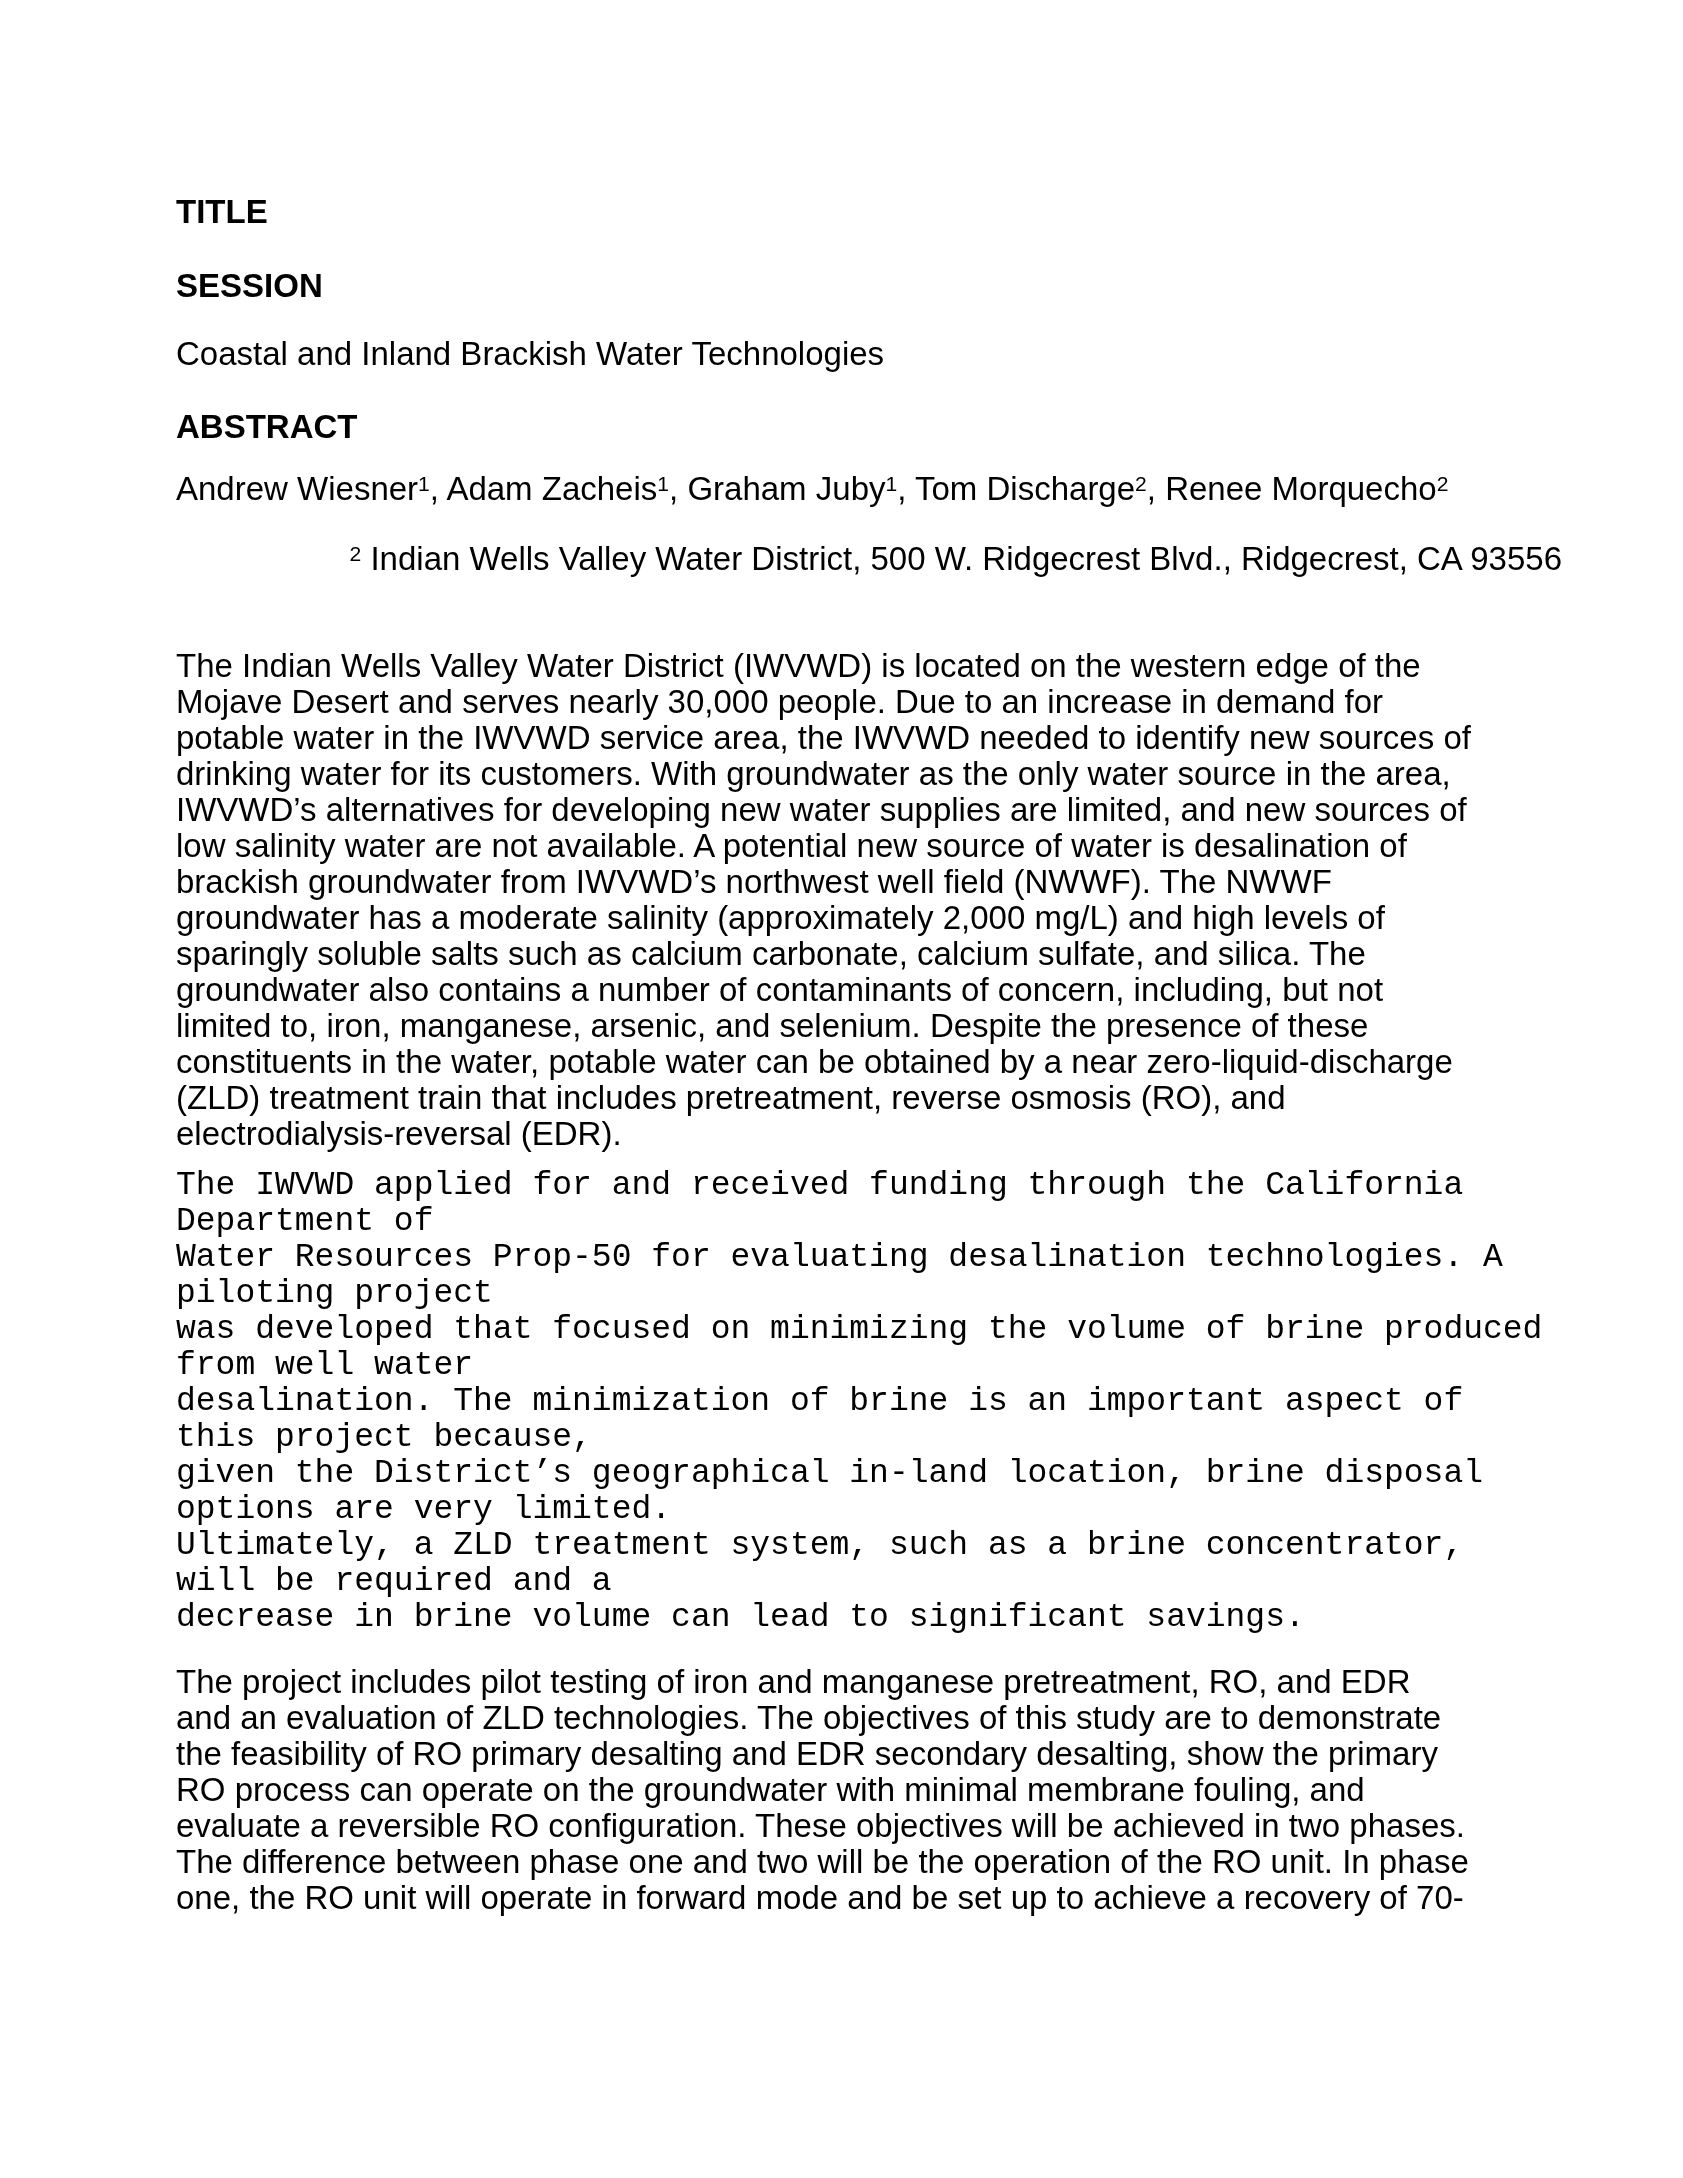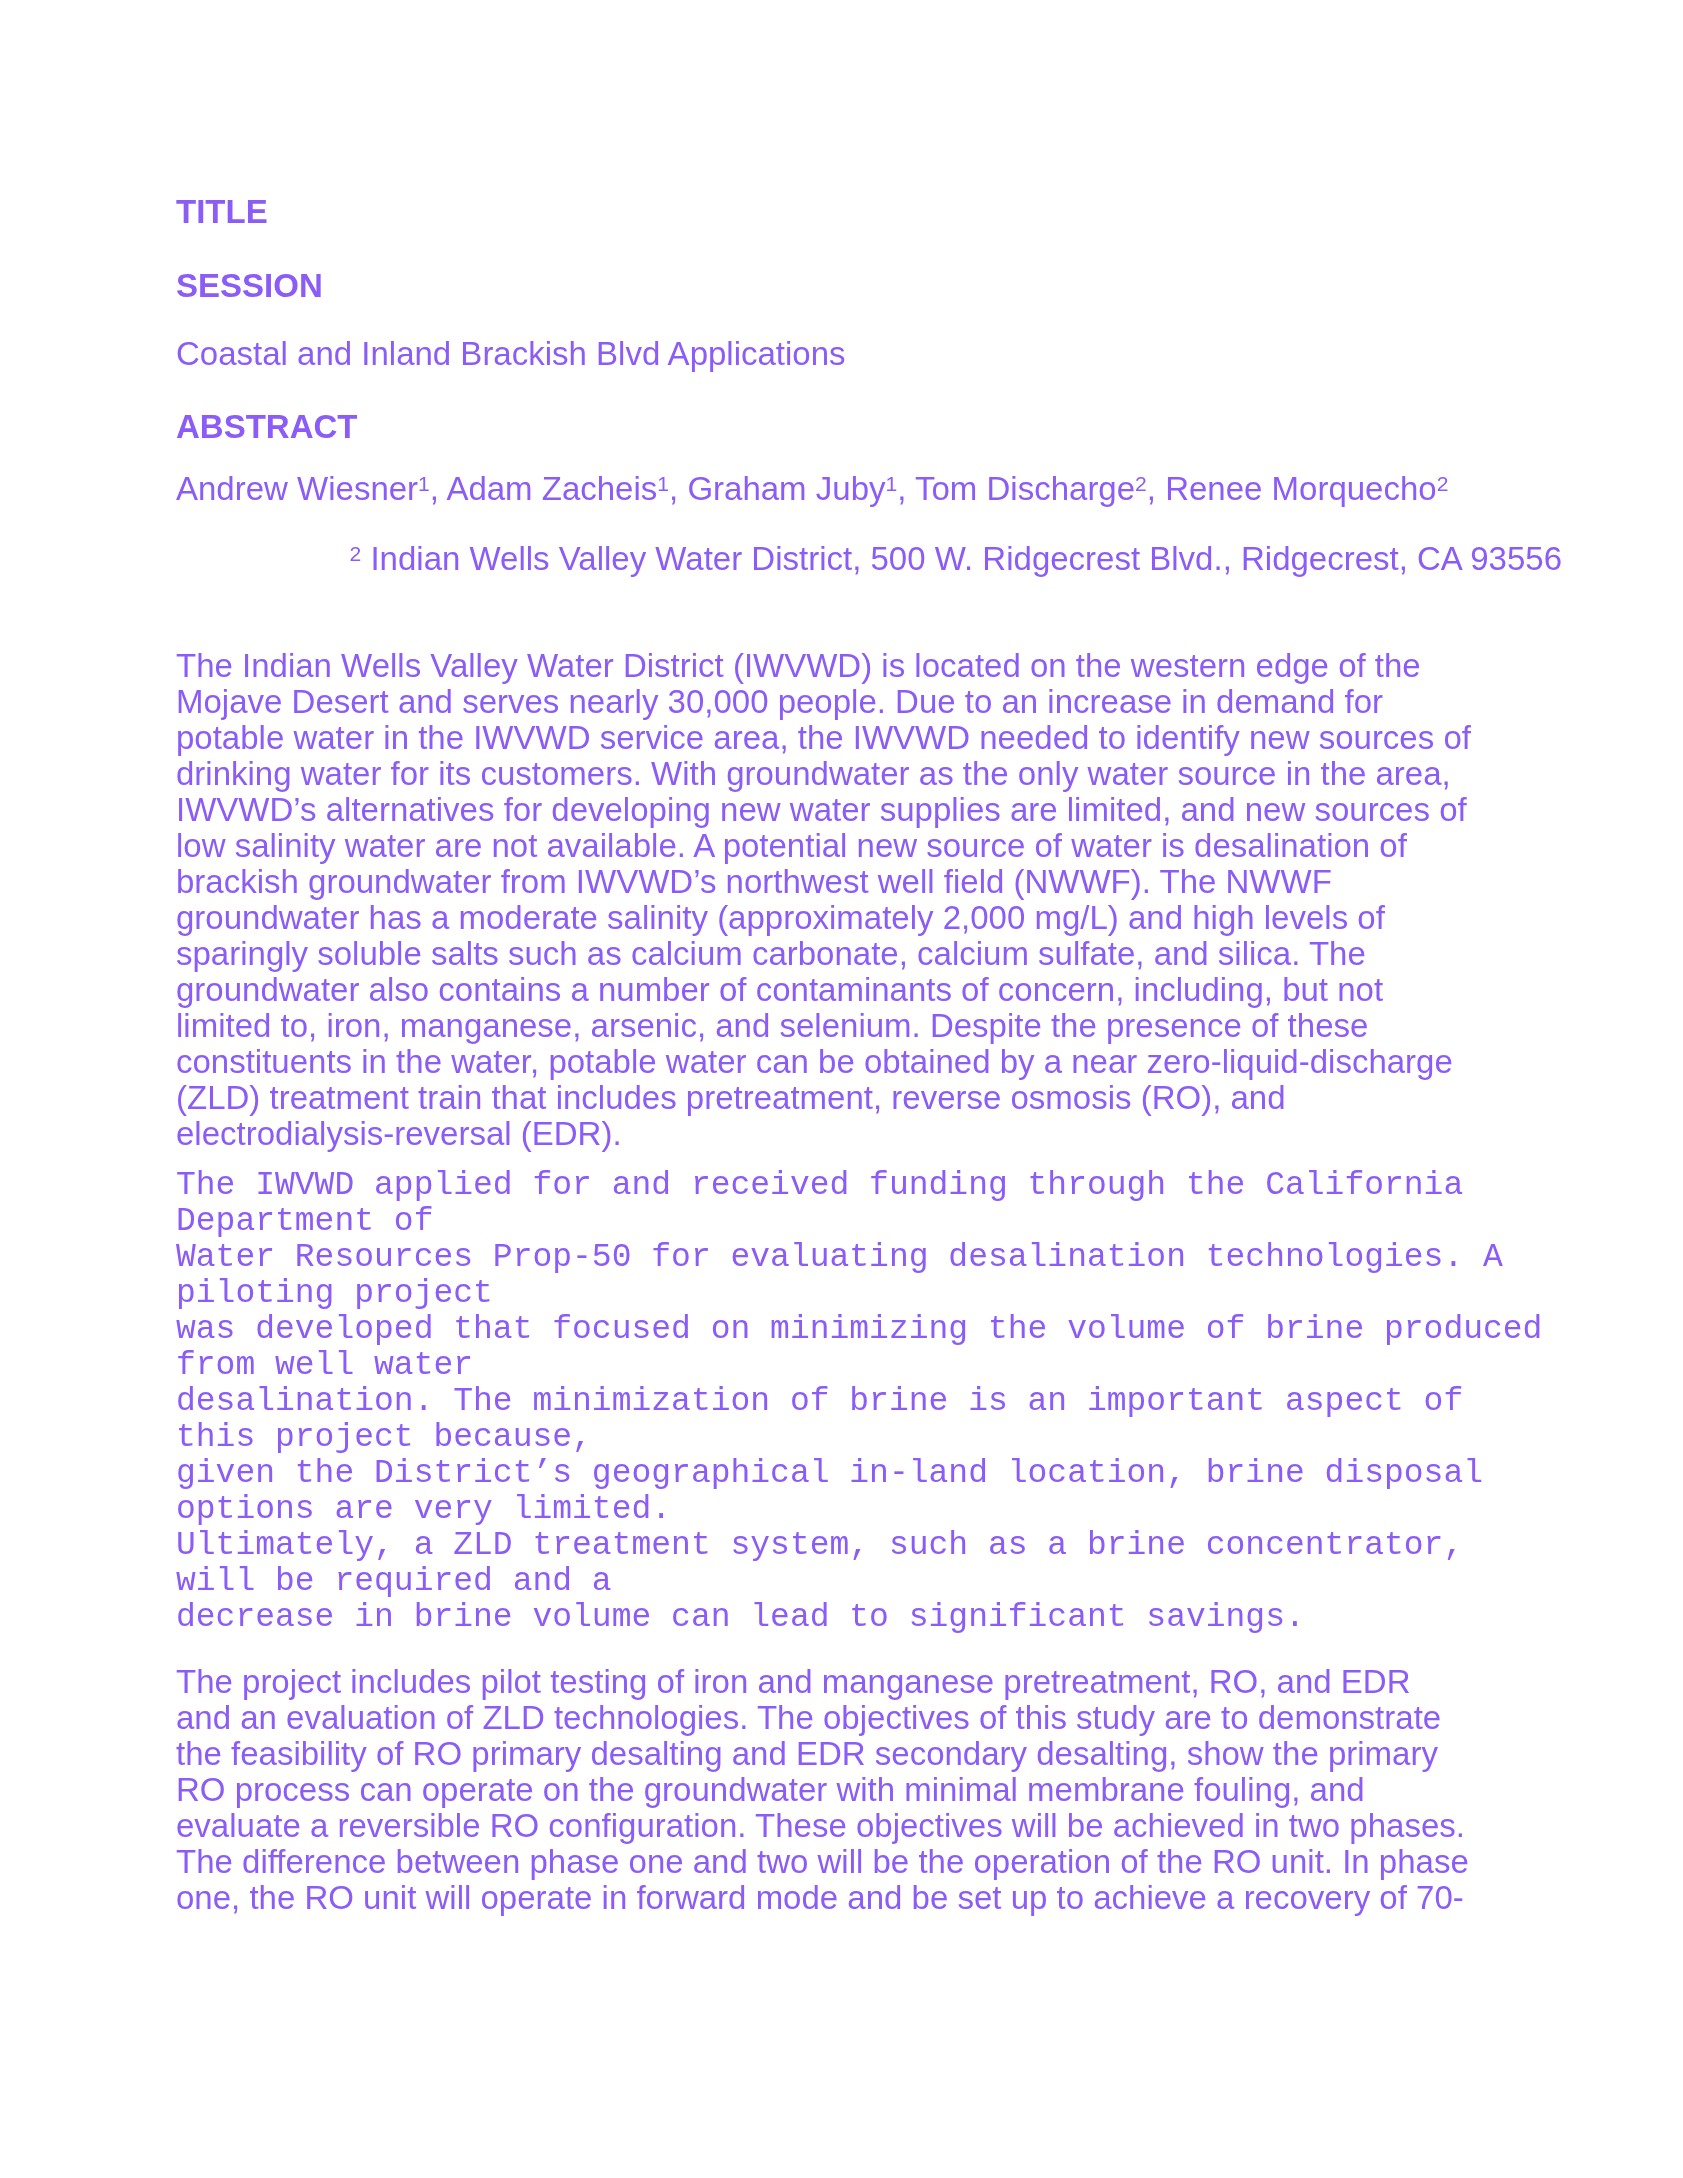--- a/index.html
+++ b/index.html
@@ -7,21 +7,21 @@
     padding: 0;
     background: #ffffff;
   }
   .page {
     position: relative;
     width: 1683px;
     height: 2178px;
     background: #ffffff;
     box-sizing: border-box;
     padding: 194px 109px 0 176px;
-    color: #8b5cf6;
+    color: #000000;
     font-family: "Liberation Sans", "DejaVu Sans", sans-serif;
     font-size: 33px;
     line-height: 36px;
     overflow: hidden;
   }
   .block {
     margin: 0;
     width: 1386px;
     white-space: pre-line;
   }
@@ -51,21 +51,21 @@
   .m-abs-p3    { margin-bottom: 0; }
 </style>
 </head>
 <body>
 
 <div class="page">
 
   <div class="block heading m-title-h">TITLE</div>
 
   <div class="block heading m-session-h">SESSION</div>
-  <div class="block m-session-p">Coastal and Inland Brackish Blvd Applications</div>
+  <div class="block m-session-p">Coastal and Inland Brackish Water Technologies</div>
 
   <div class="block heading m-authors-h">ABSTRACT</div>
 
   <div class="block m-authors-p"><span>Andrew Wiesner</span><sup class="ref">1</sup><span>, </span><span>Adam Zacheis</span><sup class="ref">1</sup><span>, </span><span>Graham Juby</span><sup class="ref">1</sup><span>, </span><span>Tom Discharge</span><sup class="ref">2</sup><span>, </span><span>Renee Morquecho</span><sup class="ref">2</sup></div>
 
 
   <div class="block m-affil-2"><sup class="ref">2</sup><span> Indian Wells Valley Water District, 500 W. Ridgecrest Blvd., Ridgecrest, CA 93556</span></div>
 
 
   <div class="block m-abs-p1">The Indian Wells Valley Water District (IWVWD) is located on the western edge of the

